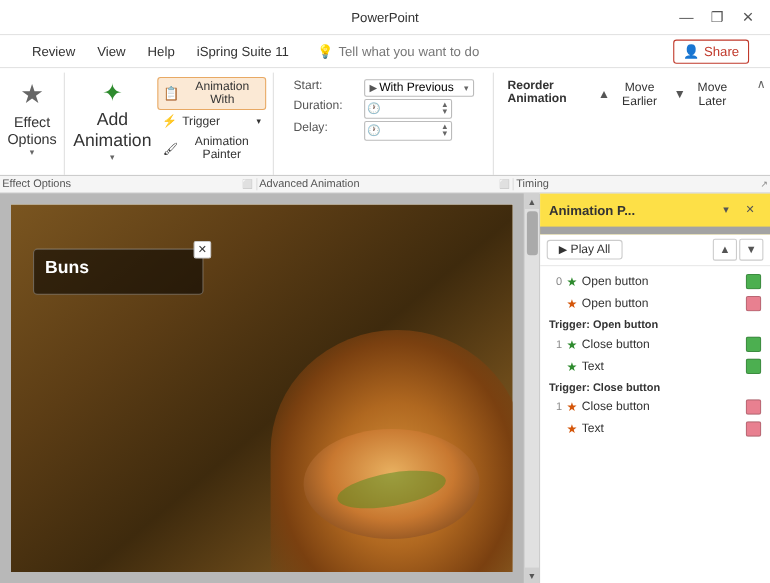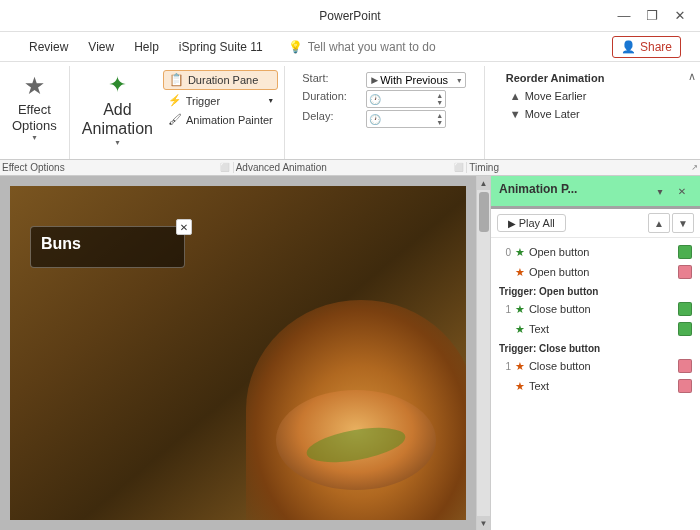--- a/index.html
+++ b/index.html
@@ -208,21 +208,21 @@
     .spinner-btn {
       font-size: 7px;
       color: #666;
       cursor: pointer;
       line-height: 1;
     }
 
     
     .reorder-section {
       display: flex;
-      flex-direction: column;
+      flex-direction: row;
       padding: 4px 6px;
       min-width: 130px;
     }
     .reorder-title {
       font-size: 11px;
       font-weight: bold;
       color: #333;
       margin-bottom: 4px;
     }
     .reorder-btn {
@@ -370,24 +370,24 @@
     .animation-pane {
       width: 210px;
       background: #fff;
       border-left: 1px solid #ccc;
       display: flex;
       flex-direction: column;
     }
 
     .anim-pane-header {
       display: flex;
-      align-items: flex-start;
+      align-items: center;
       padding: 6px 8px;
-      border-bottom: 3px solid #a3a3a3;
-      background: #86efac;
+      border-bottom: 7px solid #a3a3a3;
+      background: #fde047;
     }
     .anim-pane-title {
       flex: 1;
       font-size: 12px;
       font-weight: bold;
       color: #333;
     }
     .anim-pane-controls {
       display: flex;
       gap: 2px;
@@ -536,21 +536,21 @@
 
       <button class="ribbon-btn-large" style="min-width:52px;">
         <span class="icon" style="font-size:22px;color:#2e8b2e;">✦</span>
         <span class="label" style="font-size:16px;line-height:1.2;">Add<br>Animation</span>
         <span style="font-size:8px;color:#666;">▾</span>
       </button>
 
       <div class="ribbon-btns-small" style="margin-top:2px;">
         <button class="ribbon-btn-small btn-highlighted">
           <span style="font-size:12px;">📋</span>
-          <span>Duration Pane</span>
+          <span>Animation With</span>
         </button>
         <button class="ribbon-btn-small">
           <span style="font-size:11px;">⚡</span>
           <span>Trigger</span>
           <span style="font-size:8px;margin-left:auto;">▾</span>
         </button>
         <button class="ribbon-btn-small">
           <span style="font-size:11px;">🖌</span>
           <span>Animation Painter</span>
         </button>

